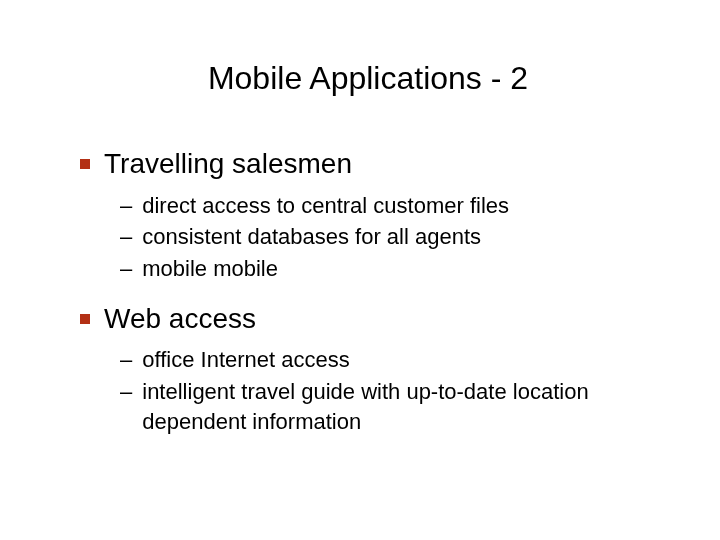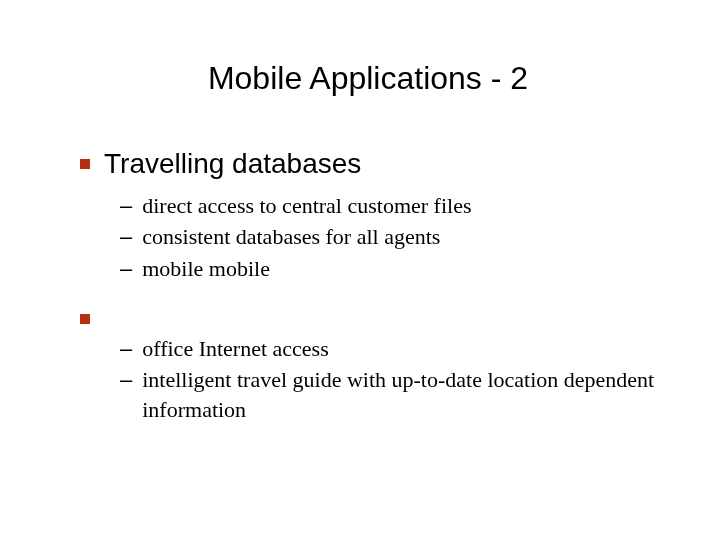--- a/index.html
+++ b/index.html
@@ -58,54 +58,54 @@
     line-height: 1.35;
     margin: 2px 0;
     color: #000;
   }
   .dash {
     flex: 0 0 auto;
     margin-right: 10px;
   }
   .subtext {
     flex: 1 1 auto;
-    font-family: Liberation Serif, serif;
   }
 </style>
 </head>
 <body>
 
 <div class="slide">
 
   <div class="title">Mobile Applications - 2</div>
 
   <div class="section">
     <div class="section-header">
       <span class="bullet-square"></span>
-      <span class="section-title">Travelling databases</span>
+      <span class="section-title">Travelling salesmen</span>
     </div>
     <div class="subitems">
       <div class="subitem">
         <span class="dash">–</span>
         <span class="subtext">direct access to central customer files</span>
       </div>
       <div class="subitem">
         <span class="dash">–</span>
         <span class="subtext">consistent databases for all agents</span>
       </div>
       <div class="subitem">
         <span class="dash">–</span>
         <span class="subtext">mobile mobile</span>
       </div>
     </div>
   </div>
 
   <div class="section">
     <div class="section-header">
       <span class="bullet-square"></span>
+      <span class="section-title">Web access</span>
     </div>
     <div class="subitems">
       <div class="subitem">
         <span class="dash">–</span>
         <span class="subtext">office Internet access</span>
       </div>
       <div class="subitem">
         <span class="dash">–</span>
         <span class="subtext">intelligent travel guide with up-to-date location dependent information</span>
       </div>

